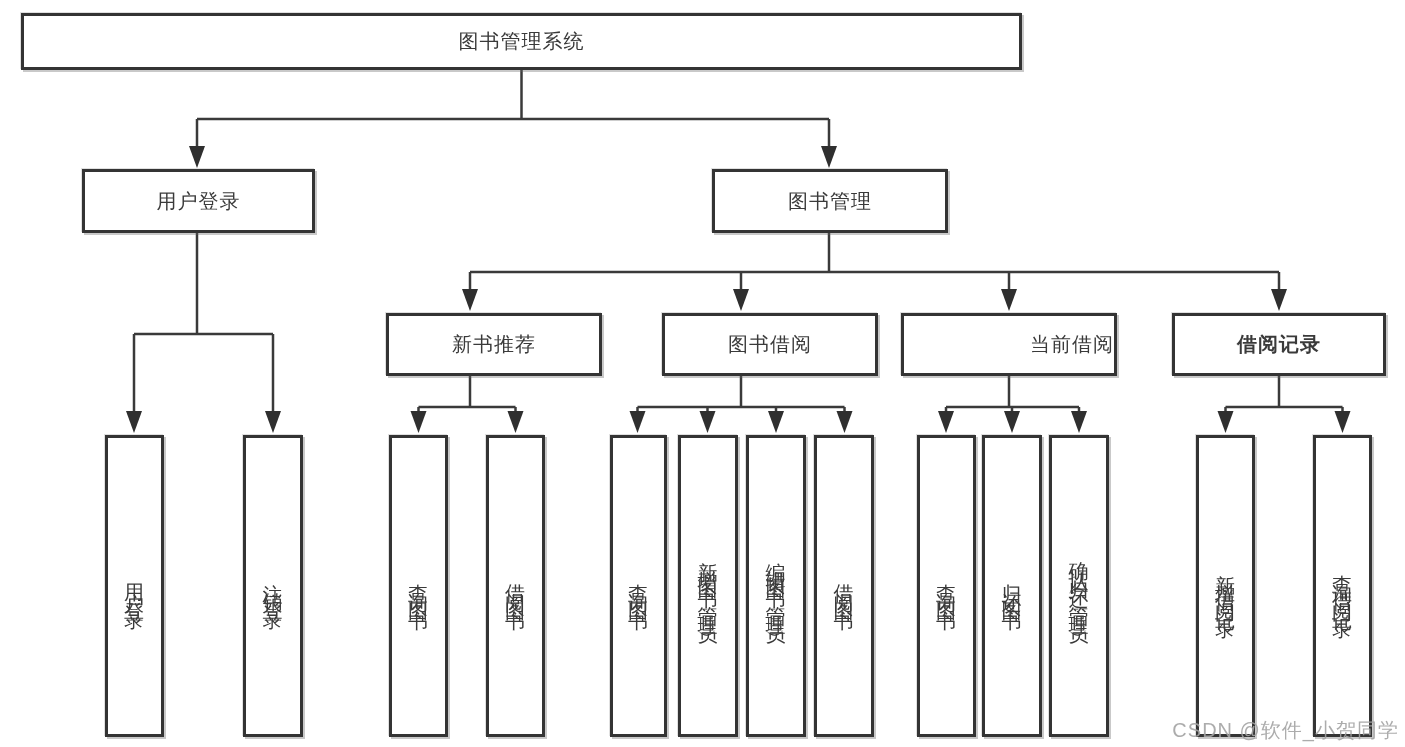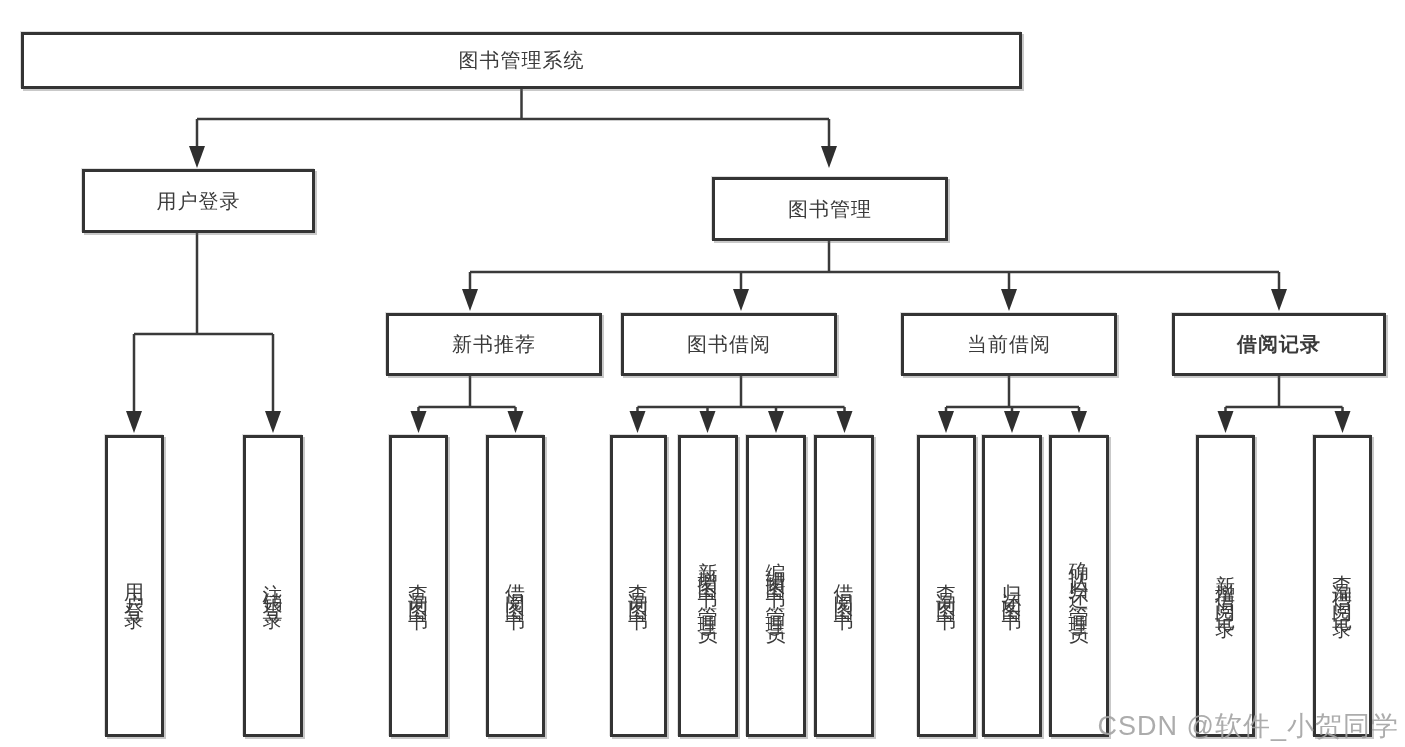--- a/index.html
+++ b/index.html
@@ -52,21 +52,21 @@
     text-orientation: mixed;
     font-size: 20px;
     line-height: 1;
     letter-spacing: 9px;
     white-space: nowrap;
   }
   #watermark {
     position: absolute;
     right: 6px;
     bottom: 3px;
-    font-size: 27px;
+    font-size: 20px;
     color: rgba(163,163,163,0.9);
     letter-spacing: 1px;
     white-space: nowrap;
     z-index: 5;
   }
 </style>
 </head>
 <body>
 
 <svg id="connector-layer" width="1405" height="747" viewBox="0 0 1405 747" xmlns="http://www.w3.org/2000/svg">
@@ -128,38 +128,38 @@
     <polygon points="768,411 784,411 776,433"></polygon>
     <polygon points="836.5,411 852.5,411 844.5,433"></polygon>
     <polygon points="938,411 954,411 946,433"></polygon>
     <polygon points="1004,411 1020,411 1012,433"></polygon>
     <polygon points="1071,411 1087,411 1079,433"></polygon>
     <polygon points="1217.5,411 1233.5,411 1225.5,433"></polygon>
     <polygon points="1334.5,411 1350.5,411 1342.5,433"></polygon>
   </g>
 </svg>
 
-<div class="node" style="left:21px; top:13px; width:1001px; height:57px;margin-top:19px;">
+<div class="node" style="left:21px; top:13px; width:1001px; height:57px;">
   <span class="hlabel">图书管理系统</span>
 </div>
 
 <div class="node" style="left:82px; top:169px; width:233px; height:64px;">
   <span class="hlabel">用户登录</span>
 </div>
-<div class="node" style="left:712px; top:169px; width:236px; height:64px;margin-top:8px;">
+<div class="node" style="left:712px; top:169px; width:236px; height:64px;">
   <span class="hlabel">图书管理</span>
 </div>
 
 <div class="node" style="left:362px; top:313px; width:216px; height:63px;margin-left:24px;">
   <span class="hlabel">新书推荐</span>
 </div>
-<div class="node" style="left:621px; top:313px; width:216px; height:63px;">
+<div class="node" style="left:662px; top:313px; width:216px; height:63px;">
   <span class="hlabel">图书借阅</span>
 </div>
-<div class="node" style="left:901px; top:313px; width:216px; height:63px;">
+<div class="node" style="left:901px; top:313px; width:216px; height:63px;justify-content:flex-end;">
   <span class="hlabel">当前借阅</span>
 </div>
 <div class="node" style="left:1172px; top:313px; width:214px; height:63px;font-weight:bold;">
   <span class="hlabel">借阅记录</span>
 </div>
 
 <div class="leaf" style="left:105px; width:59px;">
   <span class="vlabel">用户登录</span>
 </div>
 <div class="leaf" style="left:243px; width:60px;">

